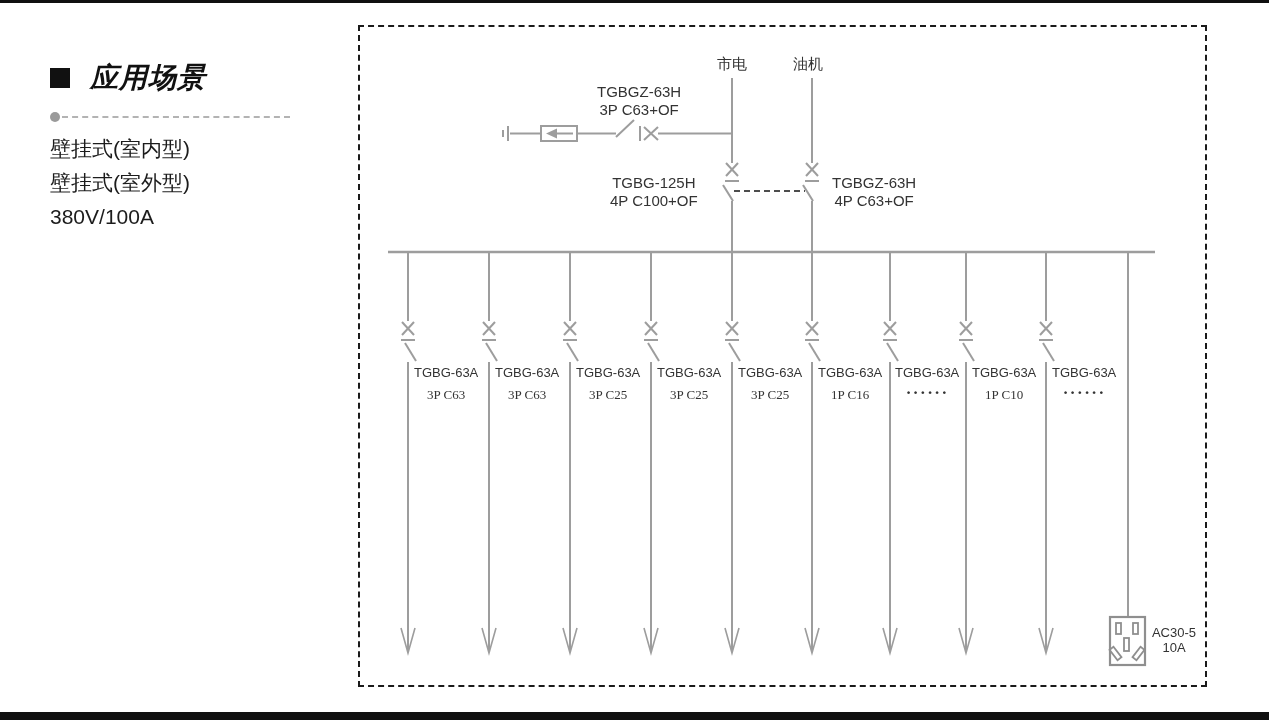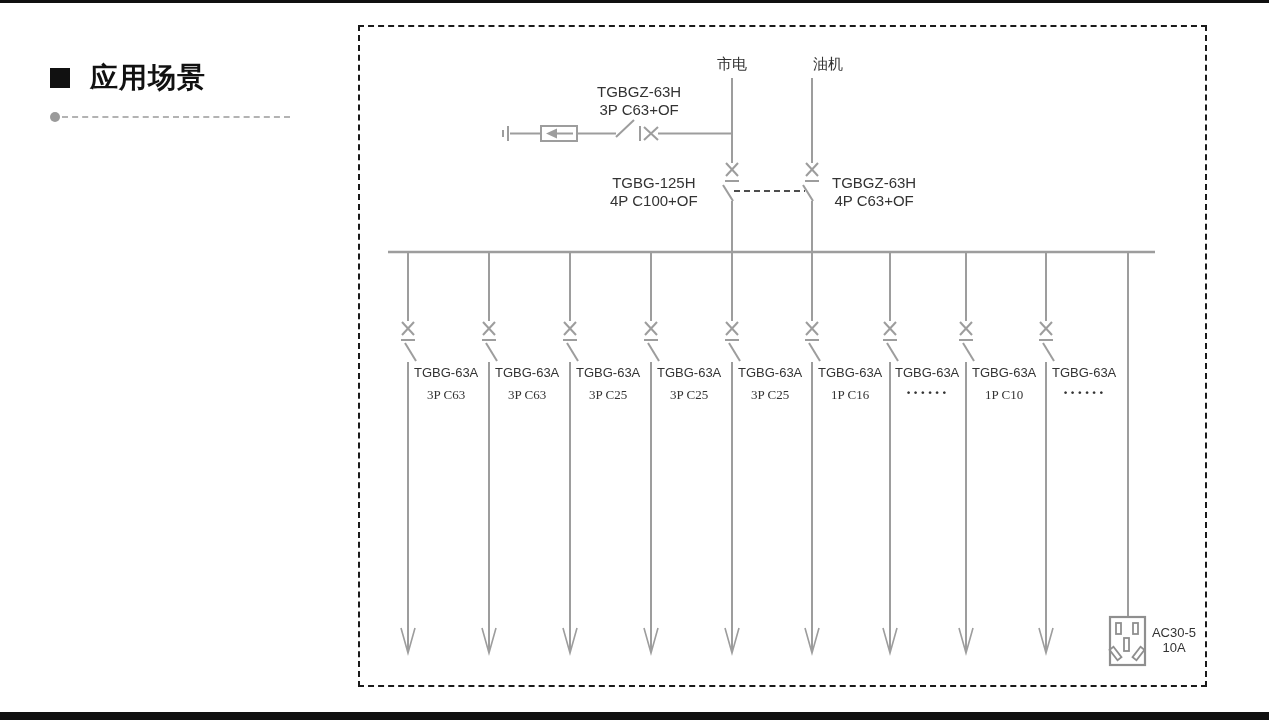--- a/index.html
+++ b/index.html
@@ -7,21 +7,21 @@
     position:relative;width:1269px;height:721px;overflow:hidden;background:#ffffff;
     font-family:"Liberation Sans","DejaVu Sans",sans-serif;
   }
   .topbar{position:absolute;left:0;top:0;width:100%;height:3px;background:#101010;}
   .bottombar{position:absolute;left:0;top:712px;width:100%;height:8px;background:#101010;}
 
   
   .sidebar{position:absolute;left:50px;top:60px;width:300px;}
   .heading{display:flex;align-items:center;gap:20px;height:36px;}
   .heading .bullet{width:20px;height:20px;background:#111111;display:inline-block;}
-  .heading h1{margin:0;font-size:28px;font-weight:700;color:#111111;letter-spacing:1px;}
+  .heading h1{margin:0;font-size:28px;font-weight:700;color:#111111;letter-spacing:1px;font-style:italic;}
   .sep{display:flex;align-items:center;margin-top:16px;width:240px;}
   .sep .dot{width:10px;height:10px;border-radius:50%;background:#9a9a9a;flex:0 0 auto;}
   .sep .dash-line{flex:1 1 auto;border-top:2px dashed #b3b3b3;margin-left:2px;}
   .scenario-list{margin-top:10px;}
   .item{font-size:21px;color:#1c1c1c;line-height:34px;}
 
   
   .diagram{position:absolute;inset:0;padding-left:44px;}
   .frame{position:absolute;left:358px;top:25px;width:845px;height:658px;border:2px dashed #1a1a1a;}
   .gfx{position:absolute;left:0;top:0;pointer-events:none;}
@@ -42,20 +42,25 @@
   <div class="bottombar"></div>
 
   <section class="sidebar">
     <div class="heading">
       <span class="bullet"></span>
       <h1>应用场景</h1>
     </div>
     <div class="sep">
       <span class="dot"></span>
       <span class="dash-line"></span>
+    </div>
+    <div class="scenario-list">
+      <div class="item">壁挂式(室内型)</div>
+      <div class="item">壁挂式(室外型)</div>
+      <div class="item">380V/100A</div>
     </div>
   </section>
 
   <section class="diagram">
     <div class="frame"></div>
 
     <svg class="gfx" width="1269" height="721" viewBox="0 0 1269 721">
       <defs>
 
         <g id="transfer-sw" stroke="#9d9d9d" stroke-width="2" fill="none">
@@ -124,21 +129,21 @@
         <rect x="1110" y="617" width="35" height="48"></rect>
         <rect x="1116" y="623" width="5" height="11" stroke-width="1.8"></rect>
         <rect x="1133" y="623" width="5" height="11" stroke-width="1.8"></rect>
         <rect x="1124" y="638" width="5" height="13" stroke-width="1.8"></rect>
         <rect x="1113" y="647" width="5" height="13" stroke-width="1.8" transform="rotate(-38 1115.5 653.5)"></rect>
         <rect x="1136" y="647" width="5" height="13" stroke-width="1.8" transform="rotate(38 1138.5 653.5)"></rect>
       </g>
     </svg>
 
     <div class="lbl lbl-source" style="left:702px">市电</div>
-    <div class="lbl lbl-source" style="left:798px">油机</div>
+    <div class="lbl lbl-source" style="left:778px">油机</div>
 
     <div class="lbl lbl-two" style="left:597px;top:83px">
       <div>TGBGZ-63H</div>
       <div>3P C63+OF</div>
     </div>
 
     <div class="lbl lbl-two" style="left:610px;top:174px">
       <div>TGBG-125H</div>
       <div>4P C100+OF</div>
     </div>

